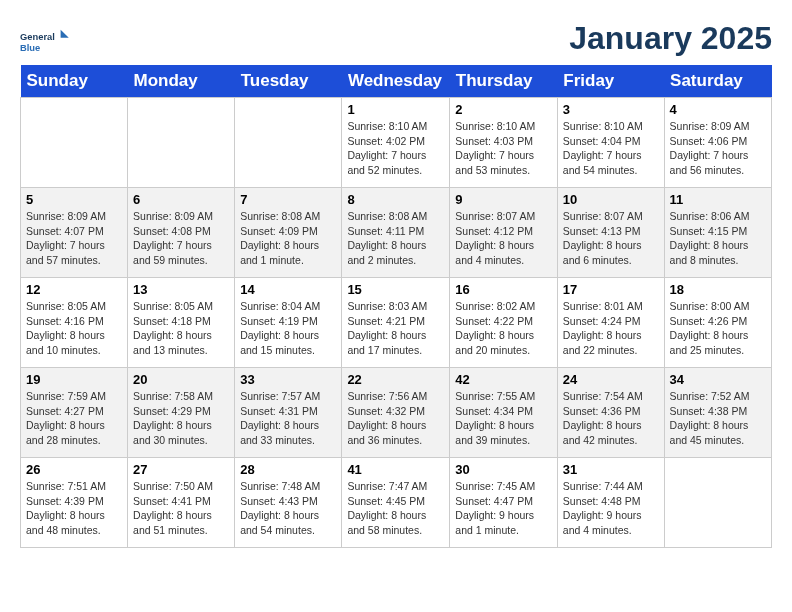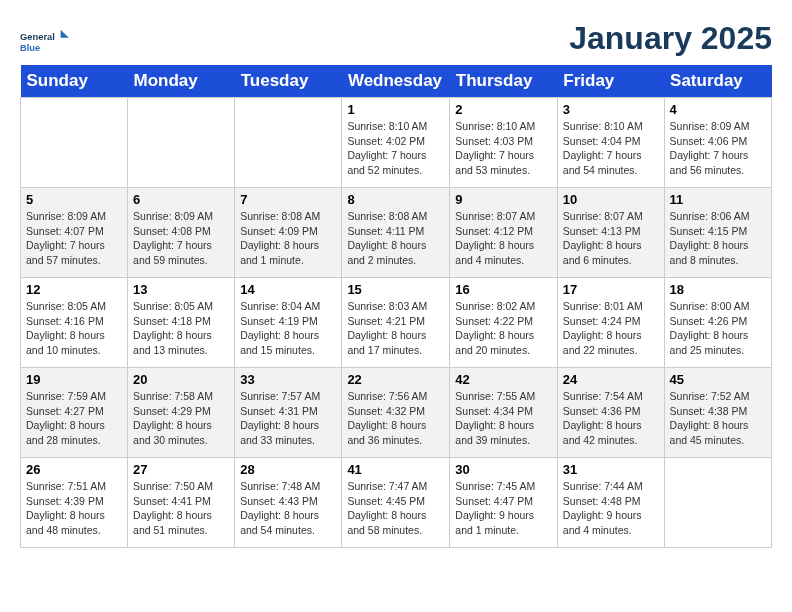--- a/index.html
+++ b/index.html
@@ -204,21 +204,21 @@
         </td>
         <td>
           <div class="day-num">42</div>
           <div class="day-info">Sunrise: 7:55 AM<br>Sunset: 4:34 PM<br>Daylight: 8 hours<br>and 39 minutes.</div>
         </td>
         <td>
           <div class="day-num">24</div>
           <div class="day-info">Sunrise: 7:54 AM<br>Sunset: 4:36 PM<br>Daylight: 8 hours<br>and 42 minutes.</div>
         </td>
         <td>
-          <div class="day-num">45</div>
+          <div class="day-num">34</div>
           <div class="day-info">Sunrise: 7:52 AM<br>Sunset: 4:38 PM<br>Daylight: 8 hours<br>and 45 minutes.</div>
         </td>
       </tr>
       <tr>
         <td>
           <div class="day-num">26</div>
           <div class="day-info">Sunrise: 7:51 AM<br>Sunset: 4:39 PM<br>Daylight: 8 hours<br>and 48 minutes.</div>
         </td>
         <td>
           <div class="day-num">27</div>

